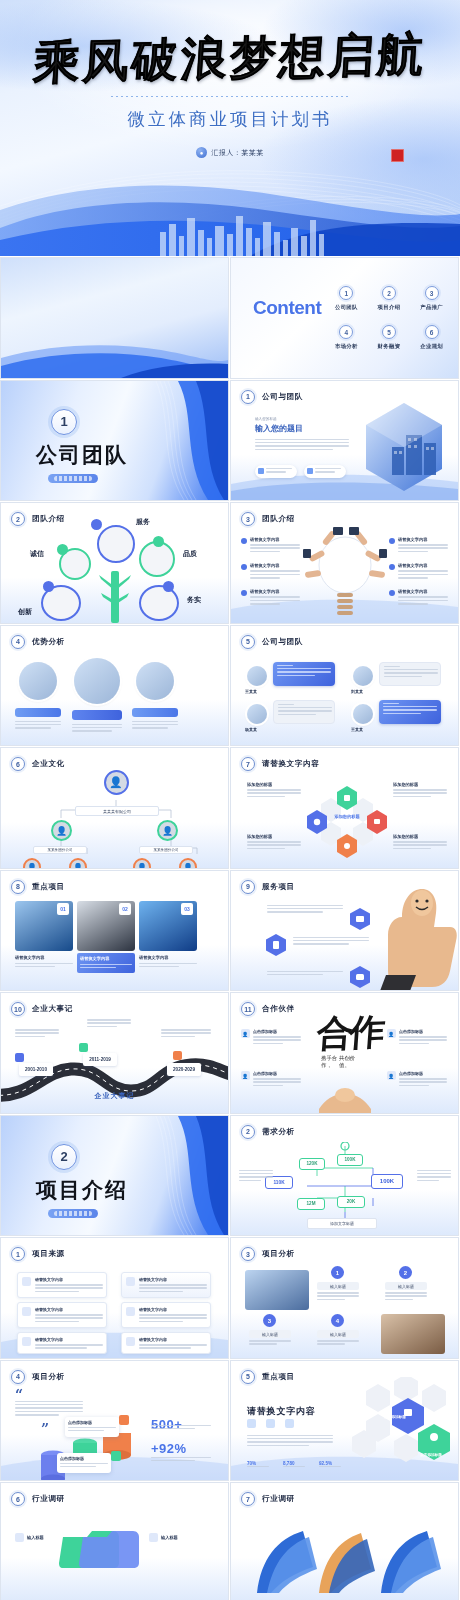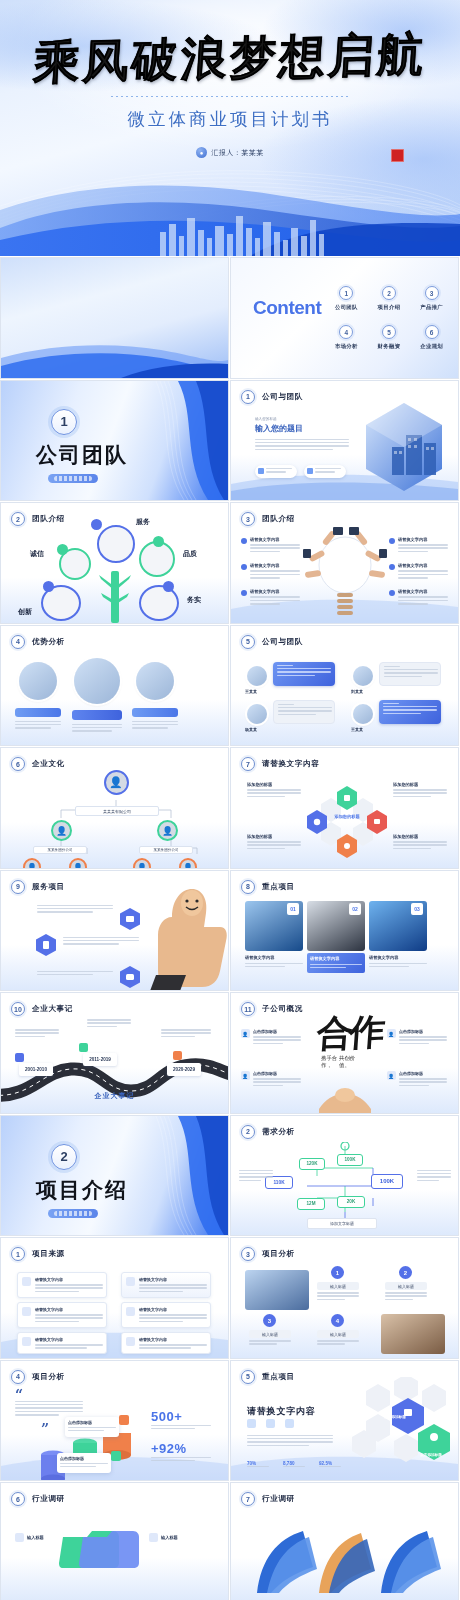--- a/index.html
+++ b/index.html
@@ -619,20 +619,49 @@
         <div style="font-size:4.2px;font-weight:700;color:#2b3a58;margin-bottom:2px">添加您的标题</div>
         <div class="tl" style="width:54px"></div>
           <div class="tl" style="width:54px"></div>
           <div class="tl" style="width:38px"></div>
         </div>
     </div>
 
     <div class="slide">
       <div class="sl-bgtop"></div>
       <div class="sl-head">
+        <div class="sl-num">8</div>
+        <div class="sl-title">重点项目</div>
+      </div>
+      <div class="ph-img" style="left:14px;top:30px;width:58px;height:50px;background:linear-gradient(150deg,#9cc6ee,#164a8a)"></div>
+      <div class="ph-img" style="left:76px;top:30px;width:58px;height:50px;background:linear-gradient(150deg,#d8dee6,#2c3340)"></div>
+      <div class="ph-img" style="left:138px;top:30px;width:58px;height:50px;background:linear-gradient(150deg,#6fb3ef,#0f3c86)"></div>
+      <div style="position:absolute;left:56px;top:32px;width:12px;height:12px;border-radius:2px;background:#fff;display:flex;align-items:center;justify-content:center;font-size:5px;color:#4a74e8;font-weight:700">01</div>
+      <div style="position:absolute;left:118px;top:32px;width:12px;height:12px;border-radius:2px;background:#fff;display:flex;align-items:center;justify-content:center;font-size:5px;color:#4a74e8;font-weight:700">02</div>
+      <div style="position:absolute;left:180px;top:32px;width:12px;height:12px;border-radius:2px;background:#fff;display:flex;align-items:center;justify-content:center;font-size:5px;color:#4a74e8;font-weight:700">03</div>
+      <div style="position:absolute;left:14px;top:84px;width:58px">
+        <div style="font-size:4.2px;font-weight:700;color:#2b3a58;margin-bottom:3px">请替换文字内容</div>
+        <div class="tl" style="width:58px"></div>
+          <div class="tl" style="width:40px"></div>
+        </div>
+      <div style="position:absolute;left:76px;top:82px;width:58px;height:20px;background:linear-gradient(135deg,#6e95f2,#3f63dd);border-radius:2px;padding:3px">
+        <div style="font-size:4.2px;font-weight:700;color:#fff;margin-bottom:3px">请替换文字内容</div>
+        <div class="tl" style="width:52px;background:#dbe6ff"></div>
+          <div class="tl" style="width:36px;background:#dbe6ff"></div>
+        </div>
+      <div style="position:absolute;left:138px;top:84px;width:58px">
+        <div style="font-size:4.2px;font-weight:700;color:#2b3a58;margin-bottom:3px">请替换文字内容</div>
+        <div class="tl" style="width:58px"></div>
+          <div class="tl" style="width:40px"></div>
+        </div>
+    </div>
+
+    <div class="slide">
+      <div class="sl-bgtop"></div>
+      <div class="sl-head">
         <div class="sl-num">9</div>
         <div class="sl-title">服务项目</div>
       </div>
       <svg style="position:absolute;right:0;top:12px;width:78px;height:108px" viewBox="0 0 78 108">
         <path d="M22,34 C22,16 32,6 42,6 C52,6 58,16 56,30 L54,44 L70,44 C76,44 78,50 76,58 L70,88 C68,98 62,104 52,104 L24,104 C14,104 8,98 8,88 L8,52 C8,42 14,34 22,34 Z" fill="#e8b98e"></path>
         <ellipse cx="42" cy="20" rx="11" ry="13" fill="#f0c79d"></ellipse>
         <g fill="#2b2b2b">
             <circle cx="37" cy="18" r="1.6"></circle>
             <circle cx="47" cy="18" r="1.6"></circle>
           <path d="M36,24 Q42,29 48,24" stroke="#2b2b2b" stroke-width="1.4" fill="none"></path>
@@ -666,49 +695,20 @@
         </div>
       <div style="position:absolute;left:36px;top:100px;width:76px">
         <div class="tl" style="width:76px"></div>
           <div class="tl" style="width:56px"></div>
         </div>
     </div>
 
     <div class="slide">
       <div class="sl-bgtop"></div>
       <div class="sl-head">
-        <div class="sl-num">8</div>
-        <div class="sl-title">重点项目</div>
-      </div>
-      <div class="ph-img" style="left:14px;top:30px;width:58px;height:50px;background:linear-gradient(150deg,#9cc6ee,#164a8a)"></div>
-      <div class="ph-img" style="left:76px;top:30px;width:58px;height:50px;background:linear-gradient(150deg,#d8dee6,#2c3340)"></div>
-      <div class="ph-img" style="left:138px;top:30px;width:58px;height:50px;background:linear-gradient(150deg,#6fb3ef,#0f3c86)"></div>
-      <div style="position:absolute;left:56px;top:32px;width:12px;height:12px;border-radius:2px;background:#fff;display:flex;align-items:center;justify-content:center;font-size:5px;color:#4a74e8;font-weight:700">01</div>
-      <div style="position:absolute;left:118px;top:32px;width:12px;height:12px;border-radius:2px;background:#fff;display:flex;align-items:center;justify-content:center;font-size:5px;color:#4a74e8;font-weight:700">02</div>
-      <div style="position:absolute;left:180px;top:32px;width:12px;height:12px;border-radius:2px;background:#fff;display:flex;align-items:center;justify-content:center;font-size:5px;color:#4a74e8;font-weight:700">03</div>
-      <div style="position:absolute;left:14px;top:84px;width:58px">
-        <div style="font-size:4.2px;font-weight:700;color:#2b3a58;margin-bottom:3px">请替换文字内容</div>
-        <div class="tl" style="width:58px"></div>
-          <div class="tl" style="width:40px"></div>
-        </div>
-      <div style="position:absolute;left:76px;top:82px;width:58px;height:20px;background:linear-gradient(135deg,#6e95f2,#3f63dd);border-radius:2px;padding:3px">
-        <div style="font-size:4.2px;font-weight:700;color:#fff;margin-bottom:3px">请替换文字内容</div>
-        <div class="tl" style="width:52px;background:#dbe6ff"></div>
-          <div class="tl" style="width:36px;background:#dbe6ff"></div>
-        </div>
-      <div style="position:absolute;left:138px;top:84px;width:58px">
-        <div style="font-size:4.2px;font-weight:700;color:#2b3a58;margin-bottom:3px">请替换文字内容</div>
-        <div class="tl" style="width:58px"></div>
-          <div class="tl" style="width:40px"></div>
-        </div>
-    </div>
-
-    <div class="slide">
-      <div class="sl-bgtop"></div>
-      <div class="sl-head">
         <div class="sl-num">10</div>
         <div class="sl-title">企业大事记</div>
       </div>
       <svg style="position:absolute;left:0;top:40px;width:227px;height:70px" viewBox="0 0 227 70">
         <path d="M-10,62 C30,66 40,38 70,36 C100,34 104,58 130,58 C156,58 160,34 190,32 C215,30 225,44 240,42" stroke="#2b2e38" stroke-width="13" fill="none" stroke-linecap="round"></path>
         <path d="M-10,62 C30,66 40,38 70,36 C100,34 104,58 130,58 C156,58 160,34 190,32 C215,30 225,44 240,42" stroke="#ffffff" stroke-width="1" stroke-dasharray="4 4" fill="none"></path>
       </svg>
       <div style="position:absolute;left:18px;top:70px;width:34px;height:13px;background:#fff;border-radius:2px;box-shadow:0 1px 3px rgba(90,120,170,.25);display:flex;align-items:center;justify-content:center;font-size:4.6px;font-weight:700;color:#2b3a58">2001-2010</div>
       <div style="position:absolute;left:14px;top:60px;width:9px;height:9px;border-radius:2px;background:#5470e8"></div>
       <div style="position:absolute;left:82px;top:60px;width:34px;height:13px;background:#fff;border-radius:2px;box-shadow:0 1px 3px rgba(90,120,170,.25);display:flex;align-items:center;justify-content:center;font-size:4.6px;font-weight:700;color:#2b3a58">2011-2019</div>
@@ -730,21 +730,21 @@
           <div class="tl" style="width:50px"></div>
           <div class="tl" style="width:34px"></div>
         </div>
       <div style="position:absolute;left:0;right:0;bottom:12px;text-align:center;font-size:7px;font-weight:700;color:#3a63bd;letter-spacing:1px">企业大事记</div>
     </div>
 
     <div class="slide">
       <div class="sl-bgtop"></div>
       <div class="sl-head">
         <div class="sl-num">11</div>
-        <div class="sl-title">子公司概况</div>
+        <div class="sl-title">合作伙伴</div>
       </div>
       <div class="calligraphy" style="left:86px;top:16px;font-size:36px;letter-spacing:-4px">合作</div>
       <div style="position:absolute;left:90px;top:62px;width:20px;font-size:5.4px;color:#2a2a2a;line-height:7px;font-family:'DejaVu Serif',serif">携手合作，</div>
       <div style="position:absolute;left:108px;top:62px;width:20px;font-size:5.4px;color:#2a2a2a;line-height:7px;font-family:'DejaVu Serif',serif">共创价值。</div>
       <svg style="position:absolute;left:82px;bottom:0;width:64px;height:34px" viewBox="0 0 64 34">
         <path d="M6,30 C14,18 24,14 32,16 C40,14 50,18 58,30 L58,34 L6,34 Z" fill="#e8b98e"></path>
         <ellipse cx="32" cy="16" rx="10" ry="7" fill="#f0c79d"></ellipse>
       </svg>
       <div style="position:absolute;left:10px;top:36px;display:flex;gap:3px">
         <span style="width:9px;height:9px;border-radius:2px;background:#dfe8fa;display:flex;align-items:center;justify-content:center;font-size:5px;color:#5470e8">👤</span>
@@ -978,21 +978,21 @@
         <div class="tl" style="width:48px"></div>
           <div class="tl" style="width:36px"></div>
         </div>
       <div style="position:absolute;left:118px;top:54px;width:10px;height:10px;border-radius:2px;background:#f0804a"></div>
       <div style="position:absolute;left:56px;top:92px;width:54px;height:20px;background:#fff;border-radius:3px;box-shadow:0 1px 4px rgba(90,120,170,.25);padding:3px">
         <div style="font-size:4px;font-weight:700;color:#2b3a58;margin-bottom:2px">点击添加标题</div>
         <div class="tl" style="width:48px"></div>
           <div class="tl" style="width:36px"></div>
         </div>
       <div style="position:absolute;left:110px;top:90px;width:10px;height:10px;border-radius:2px;background:#3ed39a"></div>
-      <div class="num-big" style="left:150px;top:48px">500+</div>
+      <div class="num-big" style="left:150px;top:56px">500+</div>
       <div style="position:absolute;left:150px;top:64px;width:60px">
         <div class="tl" style="width:60px"></div>
           <div class="tl" style="width:44px"></div>
         </div>
       <div class="num-big" style="left:150px;top:80px">+92%</div>
       <div style="position:absolute;left:150px;top:96px;width:60px">
         <div class="tl" style="width:60px"></div>
           <div class="tl" style="width:44px"></div>
         </div>
     </div>

